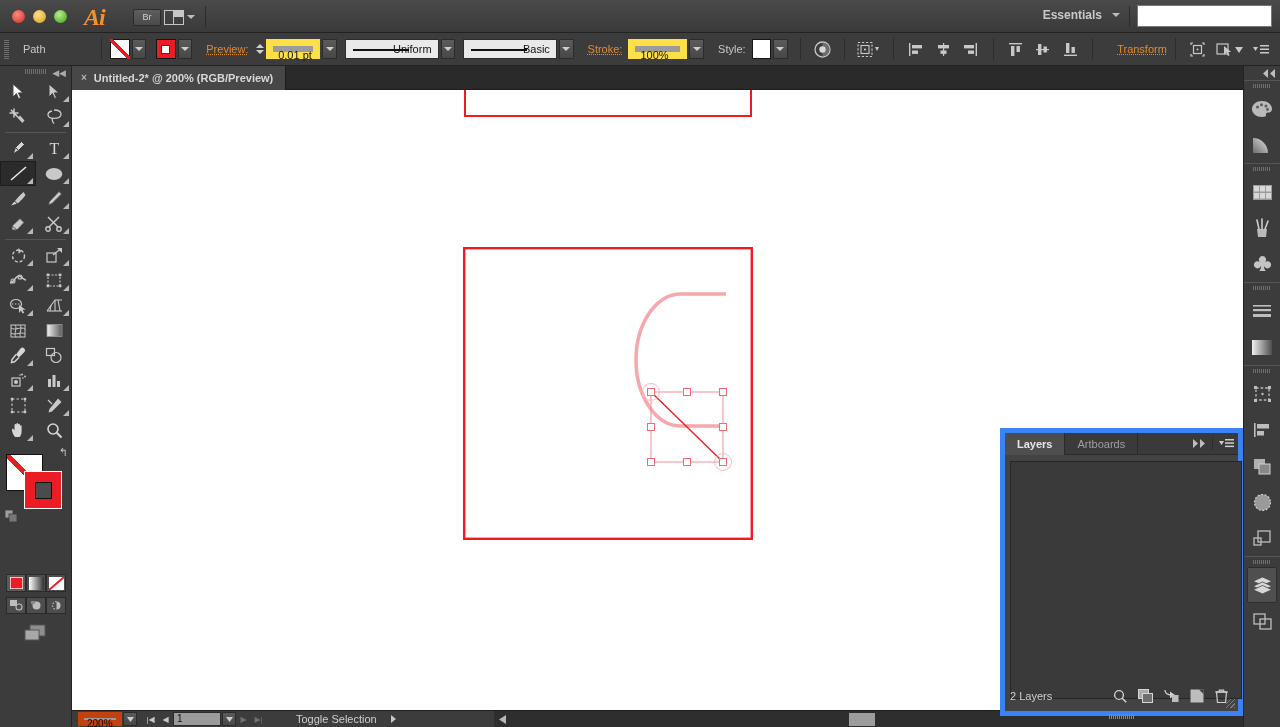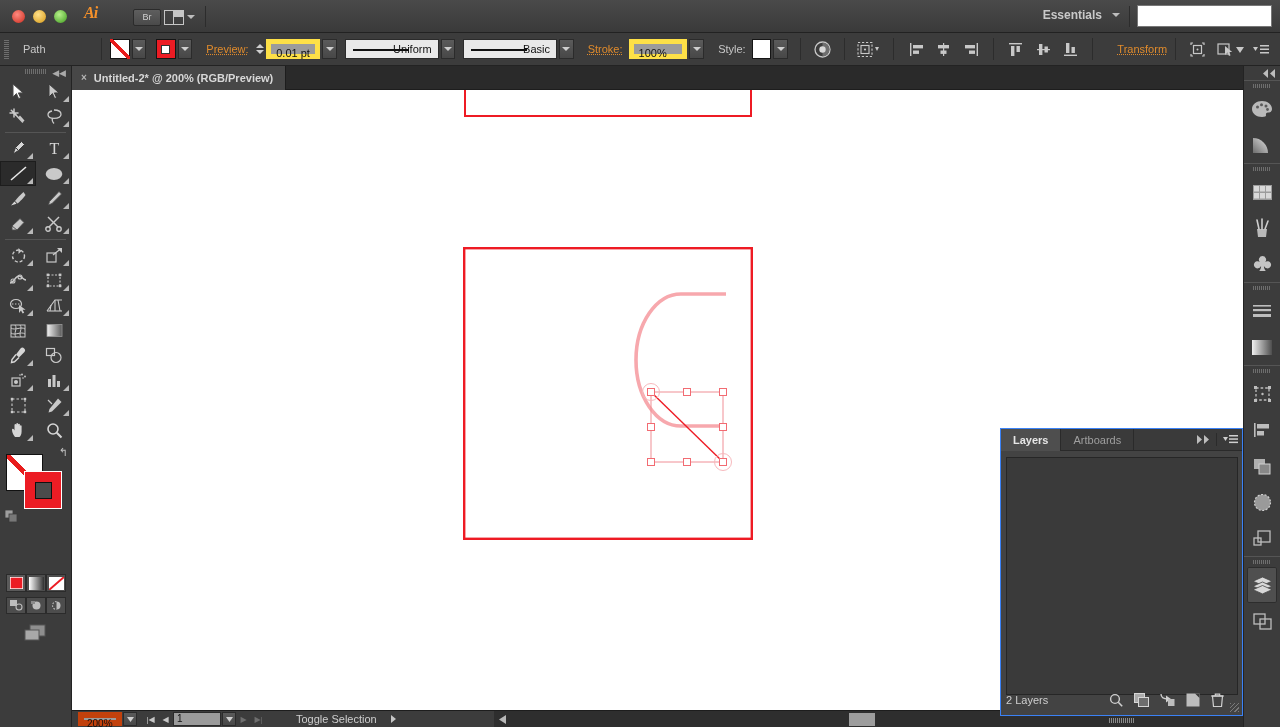--- a/index.html
+++ b/index.html
@@ -8,21 +8,21 @@
   #app{ position:relative; width:1280px; height:727px; }
 
   
   .titlebar{ position:absolute; left:0; top:0; width:1280px; height:33px;
     background:linear-gradient(#4a4a4a,#3a3a3a); border-bottom:1px solid #222; }
   .traffic{ position:absolute; left:12px; top:10px; display:flex; gap:8px; }
   .dot{ width:13px;height:13px;border-radius:50%; }
   .dot.red{ background:radial-gradient(circle at 40% 35%,#ff8a80,#cc2b1d); }
   .dot.yel{ background:radial-gradient(circle at 40% 35%,#ffe08a,#d79a16); }
   .dot.grn{ background:radial-gradient(circle at 40% 35%,#b6f08a,#3e9b1d); }
-  .ai-logo{ position:absolute; left:84px; top:4px; font-size:16px; font-weight:bold;
+  .ai-logo{ position:absolute; left:84px; top:4px; font-size:24px; font-weight:bold;
     color:#f6912a; font-family:"Liberation Serif", serif; font-style:italic; letter-spacing:-1px;}
   .br-btn{ position:absolute; left:133px; top:9px; width:28px;height:17px;
     background:linear-gradient(#5e5e5e,#4a4a4a); border:1px solid #2b2b2b; border-radius:2px;
     color:#d0d0d0; font-size:9px; text-align:center; line-height:15px; }
   .arrange-btn{ position:absolute; left:164px; top:8px; width:36px;height:18px; display:flex; align-items:center;}
   .arr-ico{ width:20px;height:15px;border:1.5px solid #c6c6c6; display:grid;
     grid-template-columns:1fr 1fr; }
   .arr-ico i{ border-right:1.5px solid #c6c6c6; }
   .arr-ico i:last-child{ border-right:none; background:#c6c6c6; height:6px; align-self:flex-start;}
   .caret{ width:0;height:0;border-left:4px solid transparent;border-right:4px solid transparent;
@@ -48,21 +48,21 @@
   .swatch.stroke i{ width:9px;height:9px;background:#fff;border:1px solid #333;display:block;}
   .ddbtn{ width:15px;height:20px; background:linear-gradient(#5b5b5b,#474747);
     border:1px solid #2b2b2b; display:flex;align-items:center;justify-content:center; margin-left:2px;}
   .ddbtn .caret{ border-top-color:#cfcfcf; margin:0; }
   .stepper{ width:12px;height:20px; display:flex; flex-direction:column; justify-content:center;
     align-items:center; gap:2px; margin-left:6px;}
   .stepper .up,.stepper .dn{ width:0;height:0;border-left:4px solid transparent;
     border-right:4px solid transparent;}
   .stepper .up{ border-bottom:4px solid #cfcfcf; }
   .stepper .dn{ border-top:4px solid #cfcfcf; }
-  .numfield{ width:55px;height:20px; background:#9b9b9b; border:5px solid #fde047;
+  .numfield{ width:55px;height:20px; background:#9b9b9b; border:7px solid #fde047;
     color:#111; font-size:11px; line-height:18px; padding-left:5px; }
   .widefield{ height:20px; background:#e9e9e9; border:1px solid #2b2b2b; color:#111;
     font-size:11px; display:flex; align-items:center; justify-content:flex-end; padding-right:6px; position:relative;}
   .widefield .dash{ position:absolute; left:7px; top:9px; width:56px; height:2px; background:#111; }
   .icobtn{ width:20px;height:20px; display:flex;align-items:center;justify-content:center;
     margin:0 4px; }
   svg{ display:block; }
 
   
   .tabbar{ position:absolute; left:72px; top:66px; width:1208px; height:24px;
@@ -145,21 +145,21 @@
   .rdock-top{ height:14px; display:flex; align-items:center; justify-content:flex-end; padding-right:4px;}
   .rgrp{ border-top:1px solid #555; }
   .rgrip{ height:10px; display:flex;align-items:center;justify-content:center;}
   .rgrip .gg{ width:18px;height:4px;
     background:repeating-linear-gradient(90deg,#6e6e6e 0 1px,transparent 1px 2px); }
   .ricon{ height:36px; display:flex; align-items:center; justify-content:center; }
   .ricon.sel{ background:#4f4f4f; box-shadow:inset 0 0 0 1px #2d2d2d; margin:0 3px; border-radius:2px;}
 
   
   .layers{ position:absolute; left:1000px; top:428px; width:243px; height:288px;
-    background:#434343; border:1px solid #3b82f6; }
+    background:#434343; border:5px solid #3b82f6; }
   .lay-tabs{ height:22px; background:#3a3a3a; display:flex; align-items:center;
     border-bottom:1px solid #2a2a2a; position:relative; }
   .lay-tab{ height:22px; padding:0 12px; font-size:11px; color:#9f9f9f; display:flex;
     align-items:center; border-right:1px solid #2a2a2a; }
   .lay-tab.active{ background:#4e4e4e; color:#e6e6e6; font-weight:bold; }
   .lay-tools{ position:absolute; right:4px; top:4px; display:flex; align-items:center; gap:6px; }
   .lay-body{ position:absolute; left:5px; top:28px; width:232px; height:238px;
     background:#3a3a3a; border:1px solid #262626; }
   .lrow{ height:21px; display:flex; align-items:center; border-bottom:1px solid #2d2d2d;
     position:relative; }

